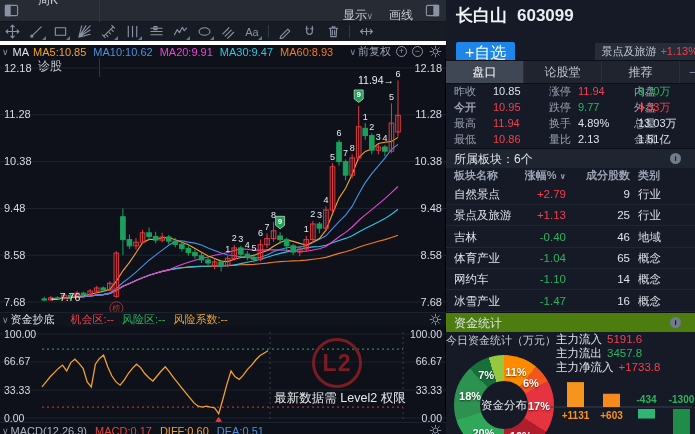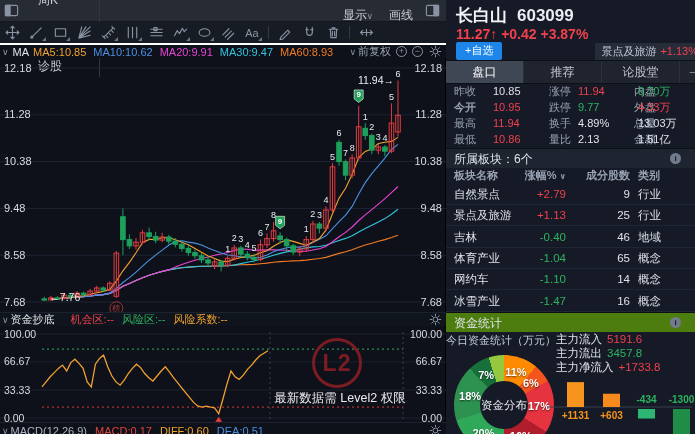--- a/index.html
+++ b/index.html
@@ -13,21 +13,21 @@
          display:flex; align-items:center; border-bottom:1px solid #14171d; }
   .ptoggle { width:17px; height:15px; margin:0 4px; color:#8a93a4; flex:0 0 auto; }
   .tab { padding:0 13px; height:22px; line-height:22px; color:#c9ced8; font-size:12px;
          border-right:1px solid #31363f; white-space:nowrap; }
   .tab.active { background:#454c59; color:#fff; }
   .tb1-right { margin-left:auto; display:flex; align-items:center; }
   .tb1-right .lbl { padding:4px 8px; white-space:nowrap; }
   .chev { font-size:9px; color:#8a93a4; margin-left:-4px; }
   
   .tb2 { position:absolute; left:0; top:22px; width:446px; height:23px; background:#171b23;
-         display:flex; align-items:center; border-bottom:2px solid #ffffff; }
+         display:flex; align-items:center; border-bottom:4px solid #ffffff; }
   .tool { width:24px; height:23px; display:flex; align-items:center; justify-content:center;
           color:#8a93a4; position:relative; }
   .tool svg { stroke:currentColor; fill:none; stroke-width:1.2; stroke-linecap:round; }
   .tool.sub:after { content:""; position:absolute; right:2px; bottom:3px; border:2.5px solid transparent;
           border-right-color:#6b7484; border-bottom-color:#6b7484; }
   .tool .aa { font-size:11px; color:#8a93a4; }
   .tdiv { width:1px; height:13px; background:#323945; margin:0 4px; }
   
   .marow { position:absolute; left:0; top:45px; width:446px; height:13px; background:#0e1119;
            display:flex; align-items:center; font-size:11px; }
@@ -54,21 +54,21 @@
   .macdrow { position:absolute; left:0; top:422px; width:446px; height:16px; background:#0e1119;
              border-top:1px solid #1b2230; display:flex; align-items:center; font-size:11px; }
   .macdrow .nm { color:#aab2c0; margin-right:8px; }
   .macdrow .fi { margin-right:8px; white-space:nowrap; }
   
   .rp { position:absolute; left:446px; top:0; width:249px; height:434px; background:#151a26; overflow:hidden; }
   .rp-head { position:absolute; left:0; top:0; width:260px; height:60px; background:#151a26; }
   .stk-name { position:absolute; left:10px; top:4px; font-size:17px; font-weight:bold; color:#f2f4f8; white-space:nowrap; }
   .stk-code { display:inline-block; margin-left:10px; font-weight:bold; color:#e9ecf2; }
   .stk-price { position:absolute; left:10px; top:26px; font-size:14px; font-weight:bold; color:#f0414d; white-space:nowrap; }
-  .watch-btn { position:absolute; left:10px; top:42px; background:#1d86e8; color:#fff; font-size:11px;
+  .watch-btn { position:absolute; left:10px; top:42px; background:#1d86e8; color:#fff; font-size:16px;
                padding:1px 9px 2px; border-radius:2px; white-space:nowrap; }
   .sec-chip { position:absolute; right:2px; top:43px; background:#262c38; padding:1px 6px 2px; font-size:11px;
               color:#c5cbd6; white-space:nowrap; }
   .sec-chip b { color:#f0414d; font-weight:normal; margin-left:4px; }
   .rp-tabs { position:absolute; left:0; top:60px; width:260px; height:24px; background:#20242e;
              display:flex; border-top:1px solid #0c0f15; border-bottom:1px solid #0c0f15; }
   .rp-tab { flex:0 0 78px; text-align:center; line-height:23px; color:#c0c6d2; font-size:12px;
             border-right:1px solid #2b303b; white-space:nowrap; }
   .rp-tab.active { background:#3f4654; color:#fff; }
   .rp-tab-more { flex:1; text-align:center; line-height:23px; color:#8a93a4; }
@@ -455,29 +455,28 @@
               <circle cx="8" cy="8" r="3"></circle>
               <path d="M8 1.5v2.1M8 12.4v2.1M1.5 8h2.1M12.4 8h2.1M3.4 3.4L5 5M11 11l1.6 1.6M12.6 3.4L11 5M5 11l-1.6 1.6"></path>
             </svg></span>
         </span>
     </div>
   </div>
 
   <div class="rp">
     <div class="rp-head">
       <div class="stk-name"><span>长白山</span><span class="stk-code">603099</span></div>
-      <div class="stk-price"><span>11.27</span><span>↑</span> <span>+0.42</span> <span>+3.87%</span></div>
       <span class="watch-btn">+自选</span>
       <span class="sec-chip"><span>景点及旅游</span><b>+1.13%</b></span>
     </div>
 
     <div class="rp-tabs" id="rp-tabs">
         <span class="rp-tab active">盘口</span>
+        <span class="rp-tab">论股堂</span>
         <span class="rp-tab">推荐</span>
-        <span class="rp-tab">论股堂</span>
         <span class="rp-tab-more">–</span>
       </div>
 
     <div class="quote" id="quote">
         <div class="qrow" style="top: 0px; left: 0px; width: 268px;">
           <span class="qcell-l" style="left: 8px;">昨收</span>
           <span class="qcell-v w" style="left: 47px; width: 52px;">10.85</span>
           <span class="qcell-l" style="left: 103px;">涨停</span>
           <span class="qcell-v r" style="left: 132px; width: 52px;">11.94</span>
           <span class="qcell-l" style="left: 188px;">内盘</span>

